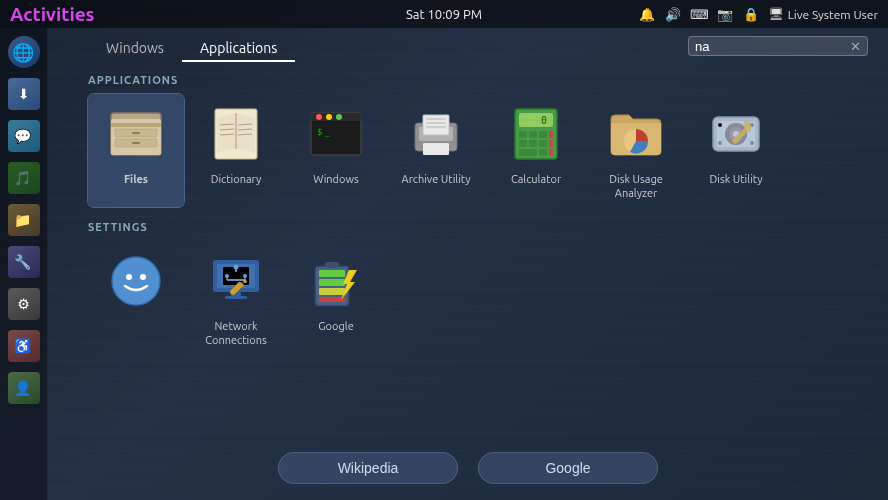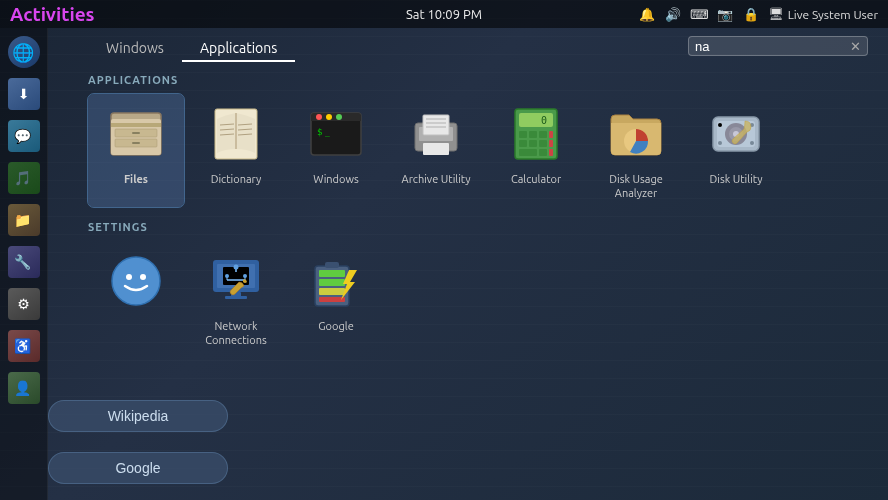--- a/index.html
+++ b/index.html
@@ -227,21 +227,20 @@
 
     
     .bottom-bar {
       position: absolute;
       bottom: 16px;
       left: 48px;
       right: 0;
       display: flex;
       justify-content: center;
       gap: 20px;
-      flex-direction: column;
     }
     .bottom-btn {
       width: 180px;
       height: 32px;
       border-radius: 20px;
       background: rgba(60,80,110,0.7);
       border: 1px solid rgba(100,140,180,0.4);
       color: #cde;
       font-size: 14px;
       display: flex;

